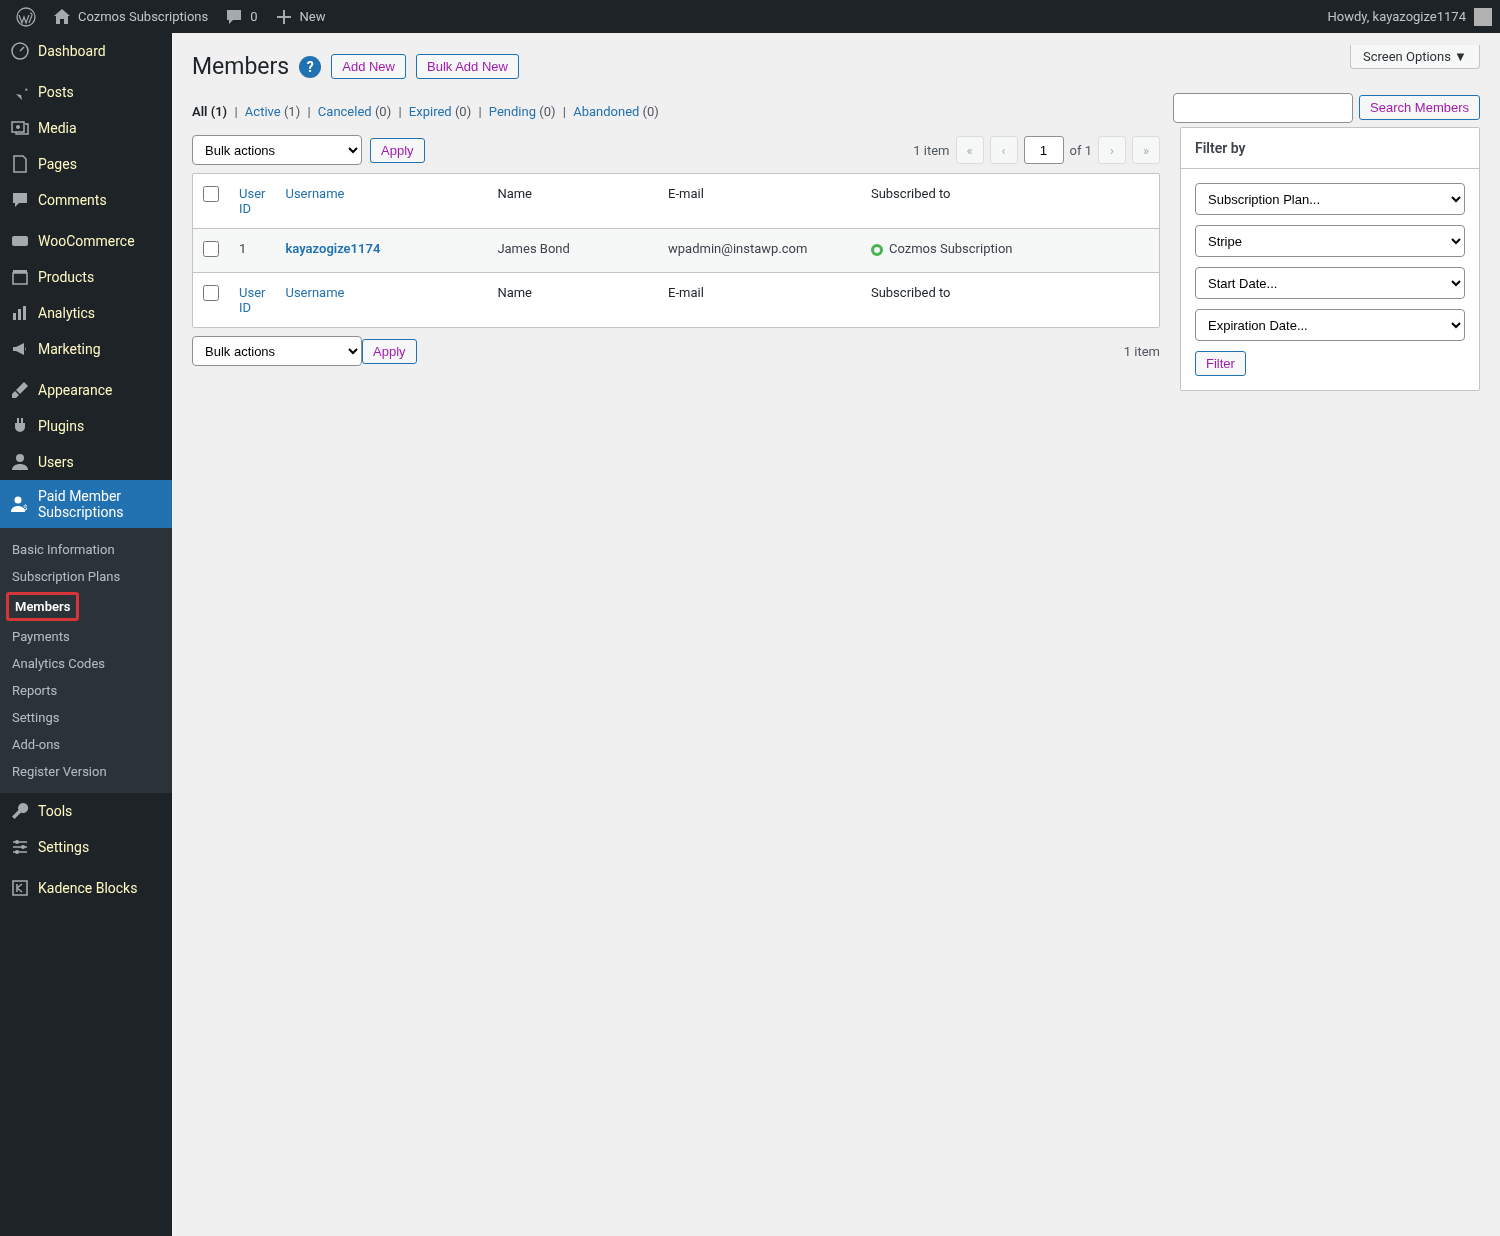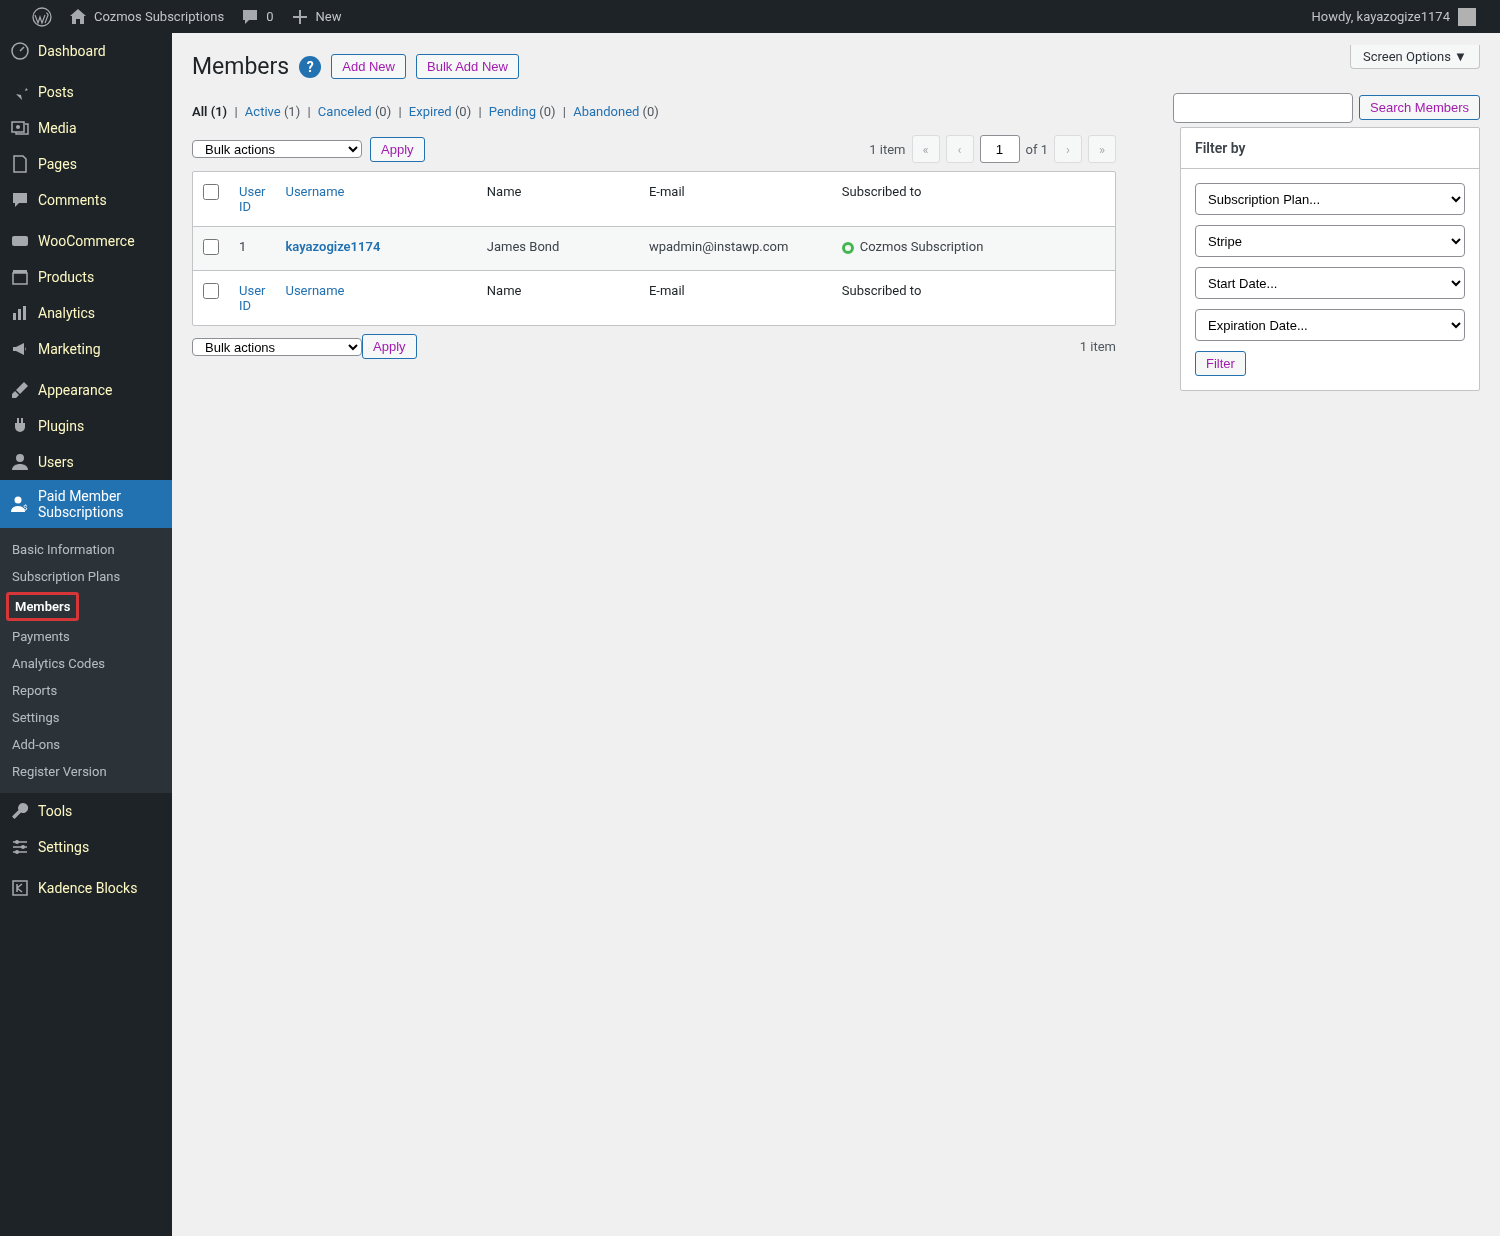--- a/index.html
+++ b/index.html
@@ -1,20 +1,20 @@
 <!DOCTYPE html>
 <html><head>
 <meta charset="utf-8">
 <style>
 * { box-sizing: border-box; margin: 0; padding: 0; }
 body { font-family: -apple-system, BlinkMacSystemFont, "Segoe UI", Roboto, sans-serif; font-size: 13px; background: #f0f0f1; color: #3c434a; }
 a { text-decoration: none; }
 
 
-.adminbar { height: 33px; background: #1d2327; color: #c3c4c7; display: flex; align-items: center; padding: 0 24px; font-size: 13px; }
+.adminbar { height: 33px; background: #1d2327; color: #c3c4c7; display: flex; align-items: center; padding: 0 8px; font-size: 13px; }
 .adminbar-left { display: flex; align-items: center; gap: 0; }
 .adminbar-right { margin-left: auto; display: flex; align-items: center; gap: 8px; }
 .adminbar .ab-item { display: flex; align-items: center; gap: 6px; padding: 0 8px; height: 33px; color: #c3c4c7; }
 .adminbar .ab-icon { width: 20px; height: 20px; fill: #a7aaad; }
 .adminbar .avatar { width: 18px; height: 18px; background: #b1b1b1; }
 
 
 .wrap { display: flex; }
 .sidebar { width: 172px; background: #1d2327; color: #c3c4c7; min-height: calc(100vh - 33px); position: relative; }
 .menu-item { display: flex; align-items: center; gap: 8px; padding: 8px 10px; color: #fef9c3; cursor: pointer; font-size: 14px; }
@@ -38,41 +38,41 @@
 .subsubsub { margin: 16px 0 8px; font-size: 13px; color: #50575e; }
 .subsubsub .ss { color: #2271b1; }
 .subsubsub .sep { color: #50575e; padding: 0 4px; }
 .subsubsub .current { color: #1d2327; font-weight: 600; }
 
 .topbar { display: flex; align-items: center; gap: 8px; margin-top: 8px; }
 .search-box { margin-left: auto; display: flex; gap: 6px; align-items: center; }
 .search-box input[type=text] { border: 1px solid #8c8f94; border-radius: 4px; height: 30px; width: 180px; padding: 0 8px; background: #fff; }
 
 .bulk-row { display: flex; align-items: center; margin: 8px 0; gap: 8px; }
-select.bulk { height: 18px; border: 1px solid #8c8f94; border-radius: 4px; padding: 0 24px 0 8px; background: #fff; font-size: 13px; min-width: 170px; }
+select.bulk { height: 30px; border: 1px solid #8c8f94; border-radius: 4px; padding: 0 24px 0 8px; background: #fff; font-size: 13px; min-width: 170px; }
 .tablenav-right { margin-left: auto; display: flex; align-items: center; gap: 6px; font-size: 13px; color: #50575e; }
 .pgbtn { border: 1px solid #dcdcde; background: #f6f7f7; color: #a7aaad; width: 28px; height: 28px; border-radius: 3px; display: flex; align-items: center; justify-content: center; cursor: default; }
 .pgcur { border: 1px solid #8c8f94; background: #fff; width: 40px; height: 28px; border-radius: 3px; text-align: center; }
 
 .main-flex { display: flex; gap: 20px; align-items: flex-start; }
 .main-left { flex: 1; }
 
 table.wp-list { width: 100%; border: 1px solid #c3c4c7; border-radius: 2px; background: #fff; border-spacing: 0; font-size: 13px; }
 table.wp-list th, table.wp-list td { text-align: left; padding: 12px 10px; vertical-align: top; }
 table.wp-list thead th, table.wp-list tfoot th { font-weight: 400; color: #2271b1; border-bottom: 1px solid #c3c4c7; }
 table.wp-list thead th.nocol, table.wp-list tfoot th.nocol { color: #1d2327; }
 table.wp-list tfoot th { border-bottom: none; border-top: 1px solid #c3c4c7; }
 table.wp-list tbody tr { background: #f6f7f7; }
 table.wp-list .cb { width: 30px; }
 table.wp-list .uid { width: 36px; }
 table.wp-list input[type=checkbox] { width: 16px; height: 16px; border: 1px solid #8c8f94; border-radius: 3px; }
 .userlink { color: #2271b1; font-weight: 600; }
 .status-dot { width: 12px; height: 12px; border: 3px solid #46b450; border-radius: 50%; display: inline-block; vertical-align: middle; margin-right: 6px; }
 
-.filter-box { width: 300px; border: 1px solid #c3c4c7; background: #fff; border-radius: 2px; margin-left: 44px; }
+.filter-box { width: 300px; border: 1px solid #c3c4c7; background: #fff; border-radius: 2px; }
 .filter-box .fhead { padding: 12px 14px; border-bottom: 1px solid #c3c4c7; font-weight: 600; font-size: 14px; }
 .filter-box .fbody { padding: 14px; display: flex; flex-direction: column; gap: 10px; }
 .filter-box select { width: 100%; height: 32px; border: 1px solid #8c8f94; border-radius: 4px; padding: 0 8px; background: #fff; font-size: 13px; }
 
 .bottom-row { display: flex; align-items: center; margin-top: 8px; }
 .bottom-row .itemcount { margin-left: auto; font-size: 13px; color: #50575e; }
 </style>
 </head>
 <body>
 

